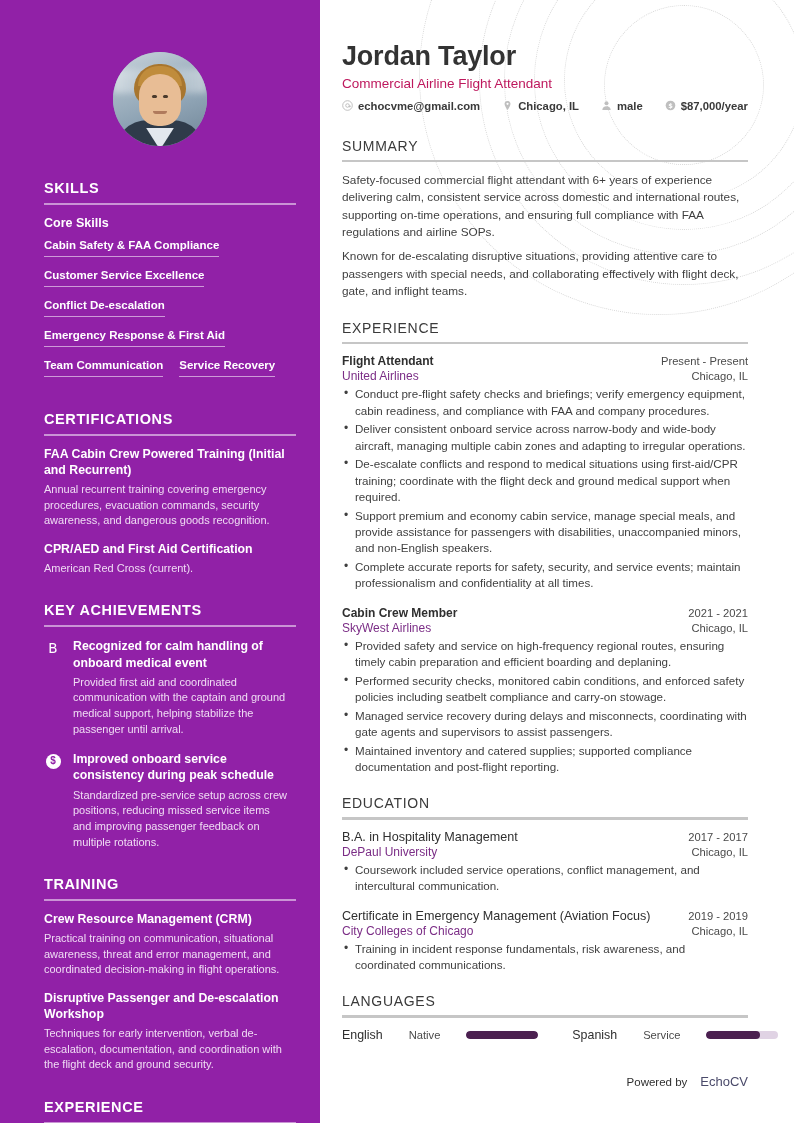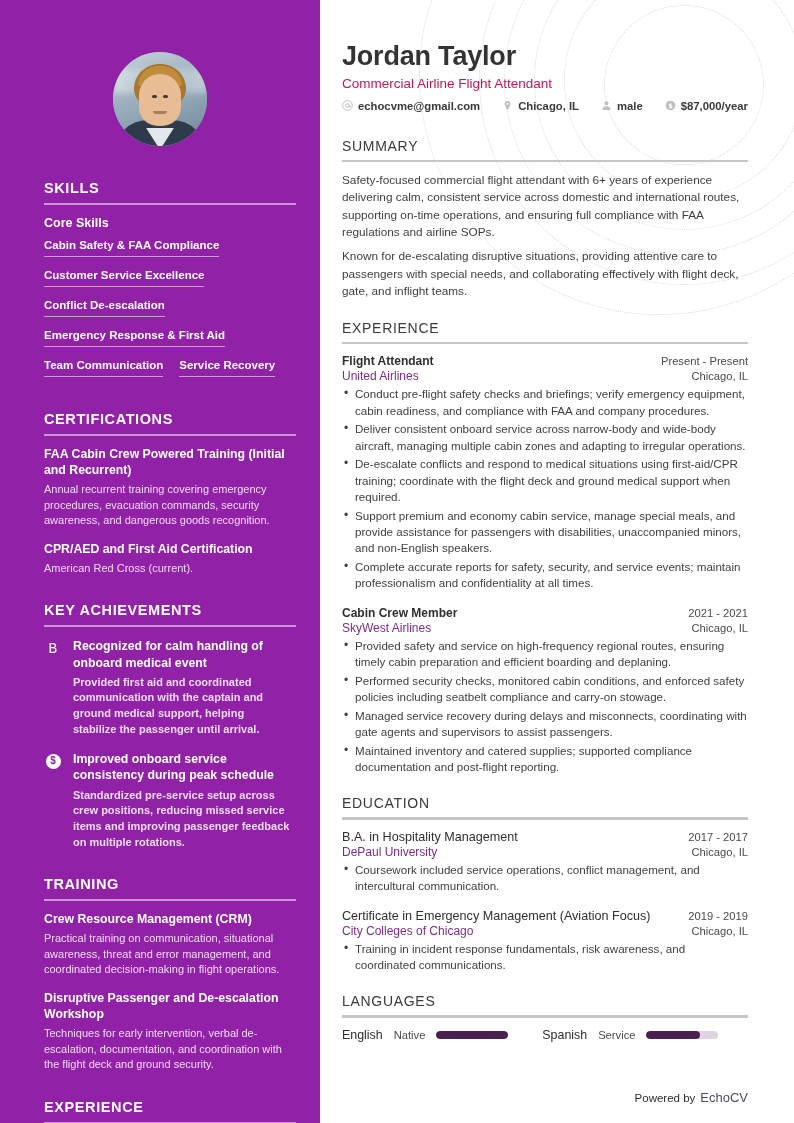--- a/index.html
+++ b/index.html
@@ -167,21 +167,21 @@
   .coin span {
     font-size: 10px; font-weight: 700; color: #9121A7;
     line-height: 1;
   }
   .ach-body { flex: 1; }
   .ach-title {
     font-size: 12.3px; font-weight: 700; color: #fff;
     line-height: 1.32; margin-bottom: 4px;
   }
   .ach-desc {
-    font-size: 11px; color: #f0dcf4; line-height: 1.42; font-weight: bold;
+    font-size: 11px; color: #f0dcf4; line-height: 1.42;
   }
 
   .ref-item { font-size: 12.3px; font-weight: 700; color: #fff; }
 
   
   .main {
     flex: 1;
     position: relative;
     padding: 42px 46px 0 22px;
     background: #ffffff;
@@ -275,43 +275,43 @@
   ul.bullets li:before {
     content: "•";
     position: absolute; left: 2px; top: -1px;
     color: #3f3f3f; font-size: 12px;
   }
 
   .edu-title { font-size: 12.6px; font-weight: 400; color: #2f2f2f; }
 
   .langs { display: flex; align-items: center; gap: 0; }
   .lang {
-    display: flex; align-items: center; gap: 11px;
+    display: flex; align-items: center; gap: 26px;
     margin-right: 34px;
   }
   .lang-name { font-size: 12.4px; color: #2f2f2f; }
   .lang-level { font-size: 11.2px; color: #4a4a4a; }
   .bar {
     width: 72px; height: 8px;
     border-radius: 5px;
     background: #e0d3e4;
     overflow: hidden;
   }
   .bar i {
     display: block; height: 100%;
     border-radius: 5px;
     background: #4B2050;
   }
 
   .footer {
     position: absolute;
-    right: 46px; bottom: 18px;
+    right: 46px; bottom: 34px;
     font-size: 11.5px;
     color: #2f2f2f;
-    display: flex; align-items: baseline; gap: 5px;
+    display: flex; align-items: baseline; gap: 13px;
     z-index: 3;
   }
   .footer .brand { color: #4a4a6a; font-size: 13px; }
 </style>
 </head>
 <body>
 
 <div class="page">
 
   <aside class="sidebar">

